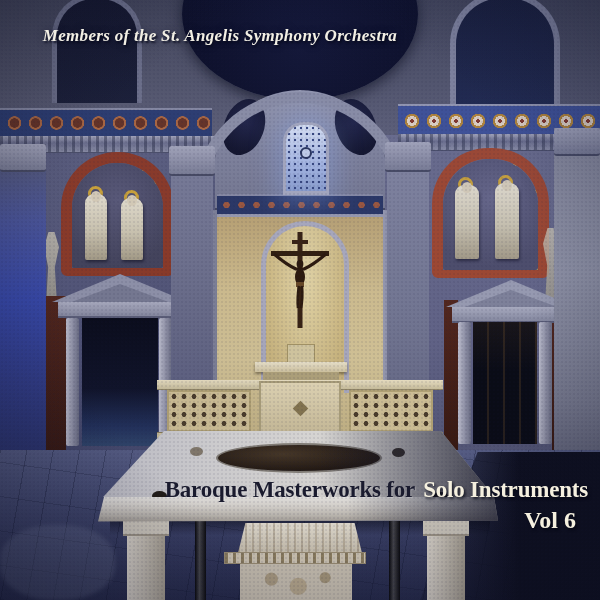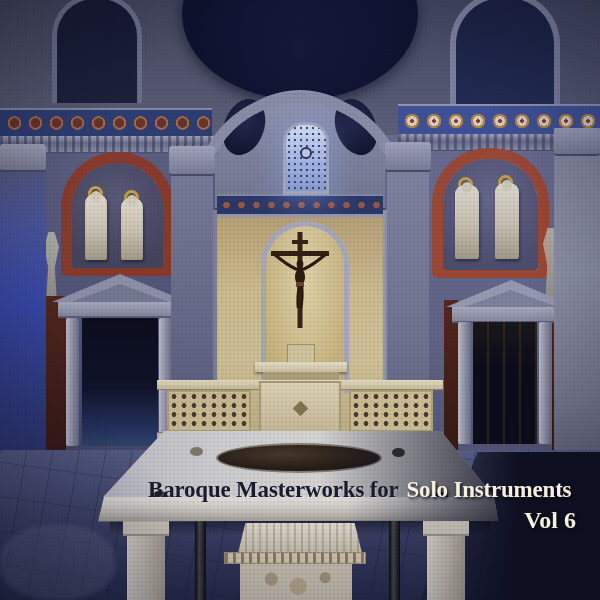--- a/index.html
+++ b/index.html
@@ -168,21 +168,21 @@
   .vignette{left:0;top:0;width:600px;height:600px;pointer-events:none;
     background:radial-gradient(ellipse at 50% 45%,rgba(0,0,0,0) 55%,rgba(10,12,30,.38) 100%),
       linear-gradient(200deg,rgba(40,60,140,.10),rgba(10,10,30,.04) 50%,rgba(16,16,44,.14));}
   .halftone{left:0;top:0;width:600px;height:600px;pointer-events:none;opacity:.45;
     background-image:radial-gradient(rgba(25,25,60,.18) 1px,transparent 1.4px);background-size:4px 4px;}
 
   
   .artist-line{left:34px;top:26px;width:372px;text-align:center;
     font-style:italic;font-weight:600;font-size:17px;letter-spacing:.3px;color:#f2efe4;white-space:nowrap;
     text-shadow:1.5px 1.5px 2px rgba(8,10,28,.85),0 0 7px rgba(15,18,40,.5);}
-  .album-title{left:148px;top:477px;width:440px;text-align:left;white-space:nowrap;
+  .album-title{left:148px;top:477px;width:440px;text-align:right;white-space:nowrap;
     font-weight:bold;font-size:23px;letter-spacing:-.2px;}
   .t-main{color:#1a1b2e;text-shadow:1px 1px 1px rgba(255,255,255,.25);}
   .t-hi{color:#f5f0df;margin-left:8px;text-shadow:1.5px 1.5px 3px rgba(4,6,18,.8);}
   .volume{right:24px;top:507px;font-weight:bold;font-size:24px;color:#f5f0df;white-space:nowrap;
     text-shadow:1.5px 1.5px 3px rgba(4,6,18,.85);}
 </style>
 </head>
 <body>
 
 <div class="cover">
@@ -310,16 +310,17 @@
   <div class="abs dot" style="left:392px;top:448px;width:13px;height:9px;background:#3a332a"></div>
   <div class="abs dot" style="left:152px;top:491px;width:15px;height:10px;background:#241e16"></div>
   <div class="abs dot" style="left:433px;top:492px;width:15px;height:10px;background:#241e16"></div>
   <div class="abs table-shade"></div>
   <div class="abs apron"></div>
   <div class="abs apron-shade"></div>
 
   <div class="abs halftone"></div>
   <div class="abs vignette"></div>
 
+  <div class="abs artist-line">Members of the St. Angelis Symphony Orchestra</div>
   <div class="abs album-title"><span class="t-main">Baroque Masterworks for</span><span class="t-hi">Solo Instruments</span></div>
   <div class="abs volume">Vol 6</div>
 
 </div>
 
 </body></html>

